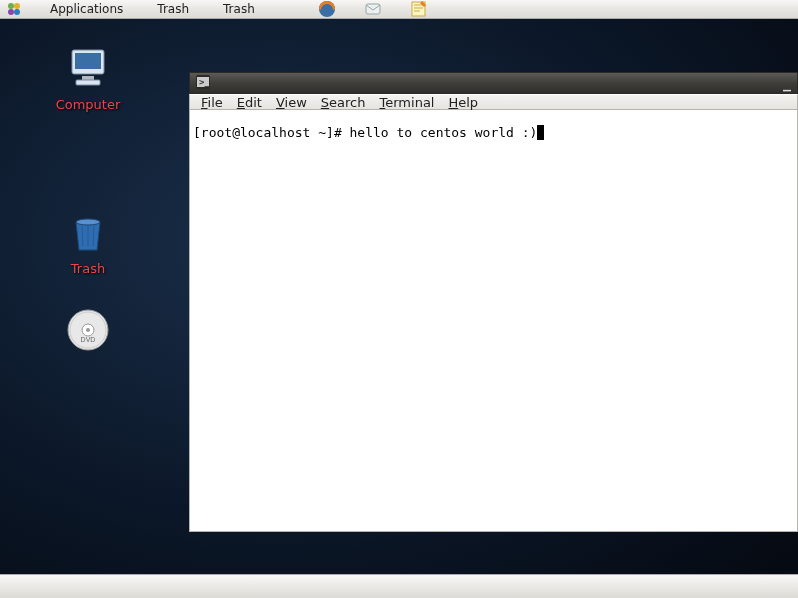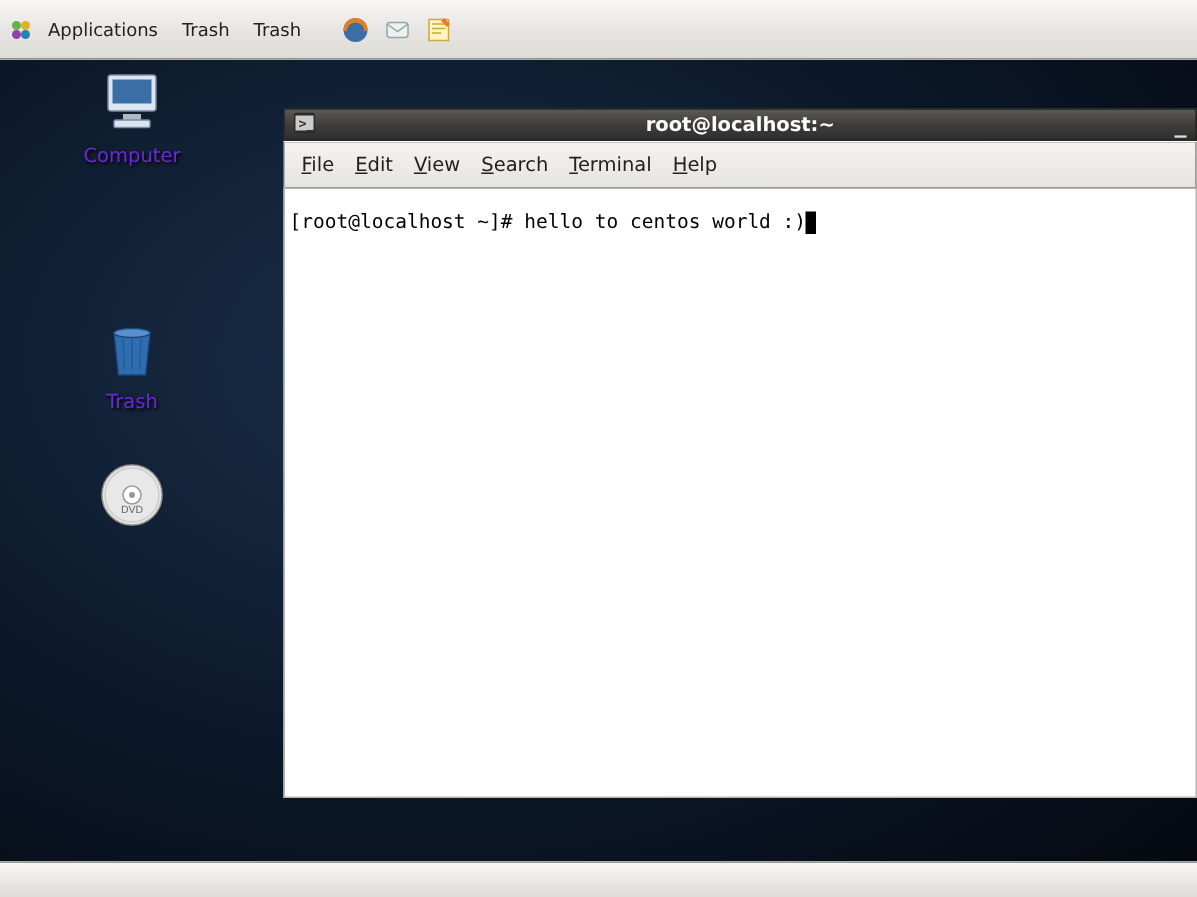--- a/index.html
+++ b/index.html
@@ -6,42 +6,42 @@
 body {
   width: 798px;
   height: 598px;
   font-family: "DejaVu Sans", sans-serif;
   font-size: 12px;
   background: radial-gradient(ellipse at 35% 40%, #1a2f4a 0%, #0a1525 60%, #05080f 100%);
   overflow: hidden;
   position: relative;
 }
 .panel {
-  height: 40px;
+  height: 19px;
   background: linear-gradient(to bottom, #f8f7f6 0%, #e8e6e2 50%, #dddbd6 100%);
   border-bottom: 1px solid #aaa;
   display: flex;
   align-items: center;
   padding: 0 4px;
-  gap: 0;
+  gap: 18px;
 }
 .panel-icon { width: 20px; height: 20px; display: inline-flex; align-items:center; justify-content:center; }
 .menu-item { padding: 2px 8px; color: #222; cursor: default; }
 .launcher { padding: 0 5px; display:inline-flex; align-items:center; }
 .desktop { position: absolute; top: 24px; left: 0; right: 0; height: 536px; }
 .icon {
   width: 120px;
   position: absolute;
   display: flex;
   flex-direction: column;
   align-items: center;
   cursor: default;
 }
 .icon .glyph { width: 48px; height: 48px; margin-bottom: 5px; display:flex; align-items:center; justify-content:center; }
-.icon .label { color: #6d28d9; text-shadow: 1px 1px 2px #000; text-align: center; font-size: 13px; line-height:1.25; }
+.icon .label { color: #ef4444; text-shadow: 1px 1px 2px #000; text-align: center; font-size: 13px; line-height:1.25; }
 .taskbar {
   position: absolute;
   bottom: 0; left: 0; right: 0;
   height: 24px;
   background: linear-gradient(to bottom, #f8f7f6 0%, #dddbd6 100%);
   border-top: 1px solid #aaa;
 }
 .window {
   position: absolute;
   top: 72px;
@@ -58,21 +58,21 @@
   display: flex;
   align-items: center;
   border: 1px solid #2a2a28;
   font-weight: bold;
   position:relative;
 }
 .titlebar .tb-icon { margin: 0 6px; }
 .titlebar .title { position:absolute; left:0; right:0; text-align:center; font-size:13px; pointer-events:none;}
 .titlebar .tb-btn { margin-left:auto; margin-right:6px; font-weight:bold; color:#ddd; cursor:default; font-size:16px; line-height:12px;}
 .menubar {
-  height: 32px;
+  height: 16px;
   background: linear-gradient(to bottom, #f4f3f1 0%, #e6e4e0 100%);
   border: 1px solid #b5b3ae;
   border-top: 1px solid #fff;
   display: flex;
   align-items: center;
   padding: 0 4px;
 }
 .menubar span { padding: 2px 7px; color: #222; cursor: default; font-size:13px; }
 .menubar span u { text-decoration: underline; }
 .term {
@@ -170,21 +170,20 @@
 
 <div class="window">
   <div class="titlebar">
     <span class="tb-icon">
       <svg width="14" height="14" viewBox="0 0 14 14">
           <rect x="0" y="0" width="14" height="14" rx="2" fill="#2a2a28"></rect>
           <rect x="1" y="2" width="12" height="10" fill="#ccc"></rect>
           <text x="3" y="10" font-size="9" font-family="monospace" fill="#333">&gt;_</text>
         </svg>
     </span>
-    <span class="title">root@localhost:~</span>
     <span class="tb-btn">_</span>
   </div>
   <div class="menubar">
     <span><u>F</u>ile</span>
     <span><u>E</u>dit</span>
     <span><u>V</u>iew</span>
     <span><u>S</u>earch</span>
     <span><u>T</u>erminal</span>
     <span><u>H</u>elp</span>
   </div>

